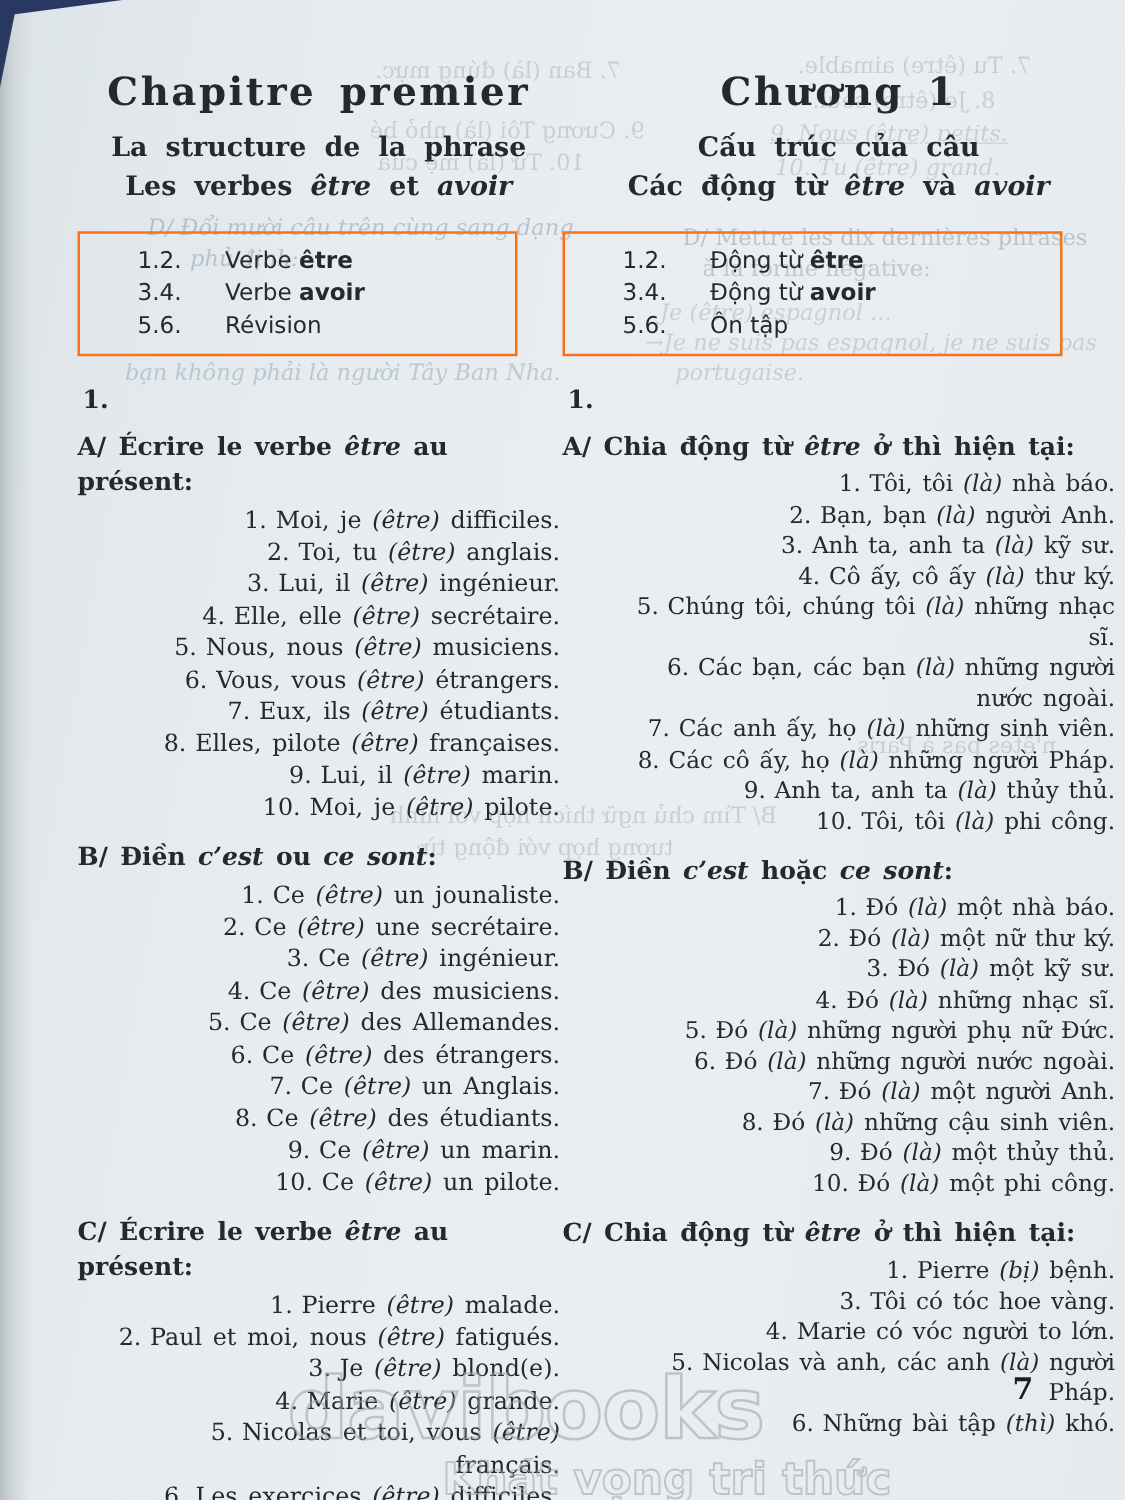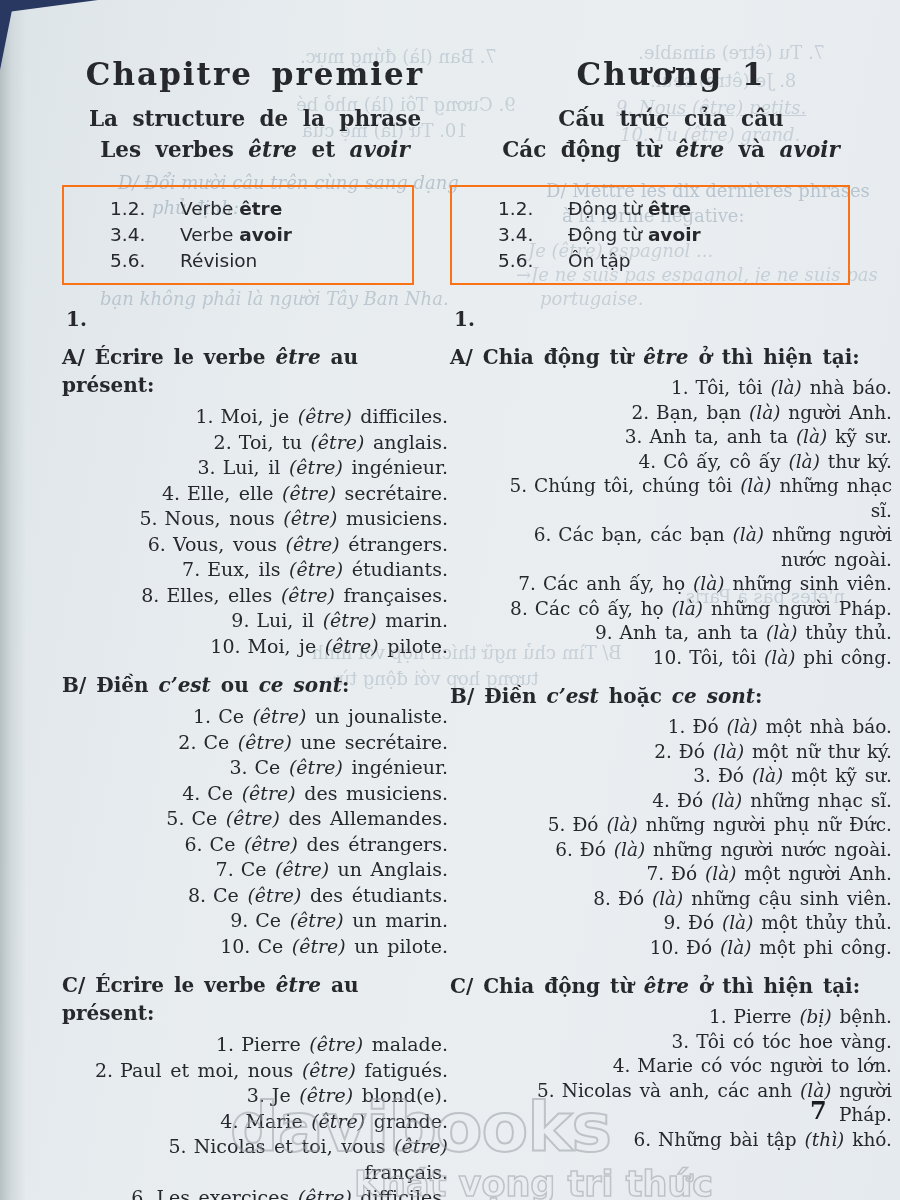--- a/index.html
+++ b/index.html
@@ -96,21 +96,21 @@
   <div class="sec">
     <div class="sec-h"><span>A/ Écrire le verbe </span><span class="it">être</span><span> au présent:</span></div>
     <div class="items">
         <div class="li"><span class="num">1.</span><span>Moi, je </span><span class="it">(être)</span><span> difficiles.</span></div>
         <div class="li"><span class="num">2.</span><span>Toi, tu </span><span class="it">(être)</span><span> anglais.</span></div>
         <div class="li"><span class="num">3.</span><span>Lui, il </span><span class="it">(être)</span><span> ingénieur.</span></div>
         <div class="li"><span class="num">4.</span><span>Elle, elle </span><span class="it">(être)</span><span> secrétaire.</span></div>
         <div class="li"><span class="num">5.</span><span>Nous, nous </span><span class="it">(être)</span><span> musiciens.</span></div>
         <div class="li"><span class="num">6.</span><span>Vous, vous </span><span class="it">(être)</span><span> étrangers.</span></div>
         <div class="li"><span class="num">7.</span><span>Eux, ils </span><span class="it">(être)</span><span> étudiants.</span></div>
-        <div class="li"><span class="num">8.</span><span>Elles, elles </span><span class="it">(être)</span><span> françaises.</span></div>
+        <div class="li"><span class="num">8.</span><span>Elles, pilote </span><span class="it">(être)</span><span> françaises.</span></div>
         <div class="li"><span class="num">9.</span><span>Lui, il </span><span class="it">(être)</span><span> marin.</span></div>
         <div class="li"><span class="num">10.</span><span>Moi, je </span><span class="it">(être)</span><span> pilote.</span></div>
       </div>
   </div>
   <div class="sec">
     <div class="sec-h"><span>B/ Điền </span><span class="it">c’est</span><span> ou </span><span class="it">ce sont</span><span>:</span></div>
     <div class="items">
         <div class="li"><span class="num">1.</span><span>Ce </span><span class="it">(être)</span><span> un jounaliste.</span></div>
         <div class="li"><span class="num">2.</span><span>Ce </span><span class="it">(être)</span><span> une secrétaire.</span></div>
         <div class="li"><span class="num">3.</span><span>Ce </span><span class="it">(être)</span><span> ingénieur.</span></div>

